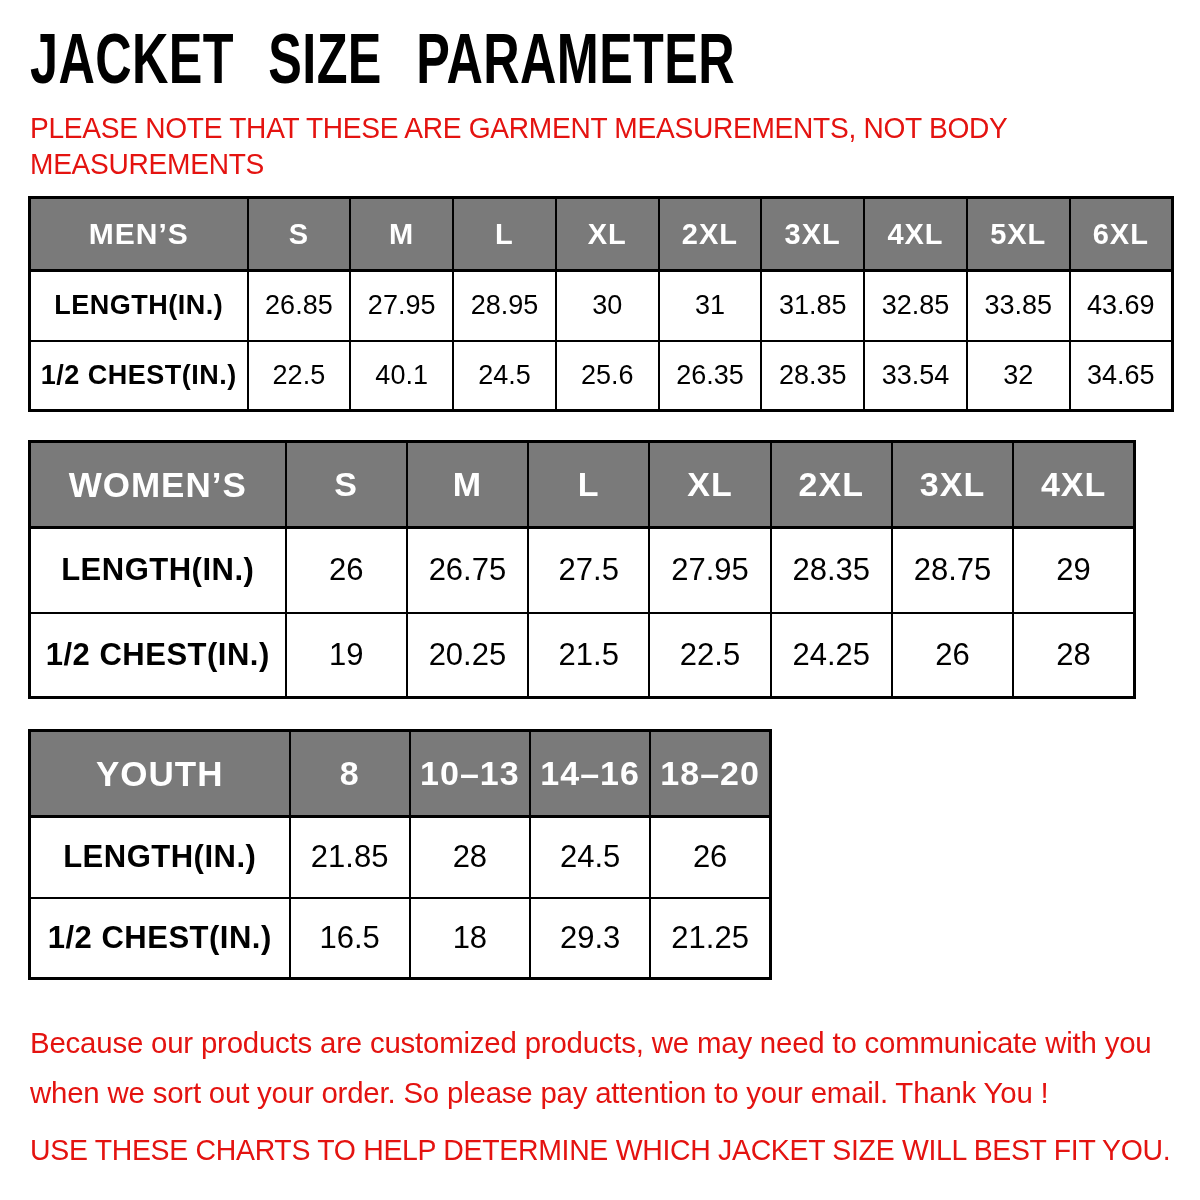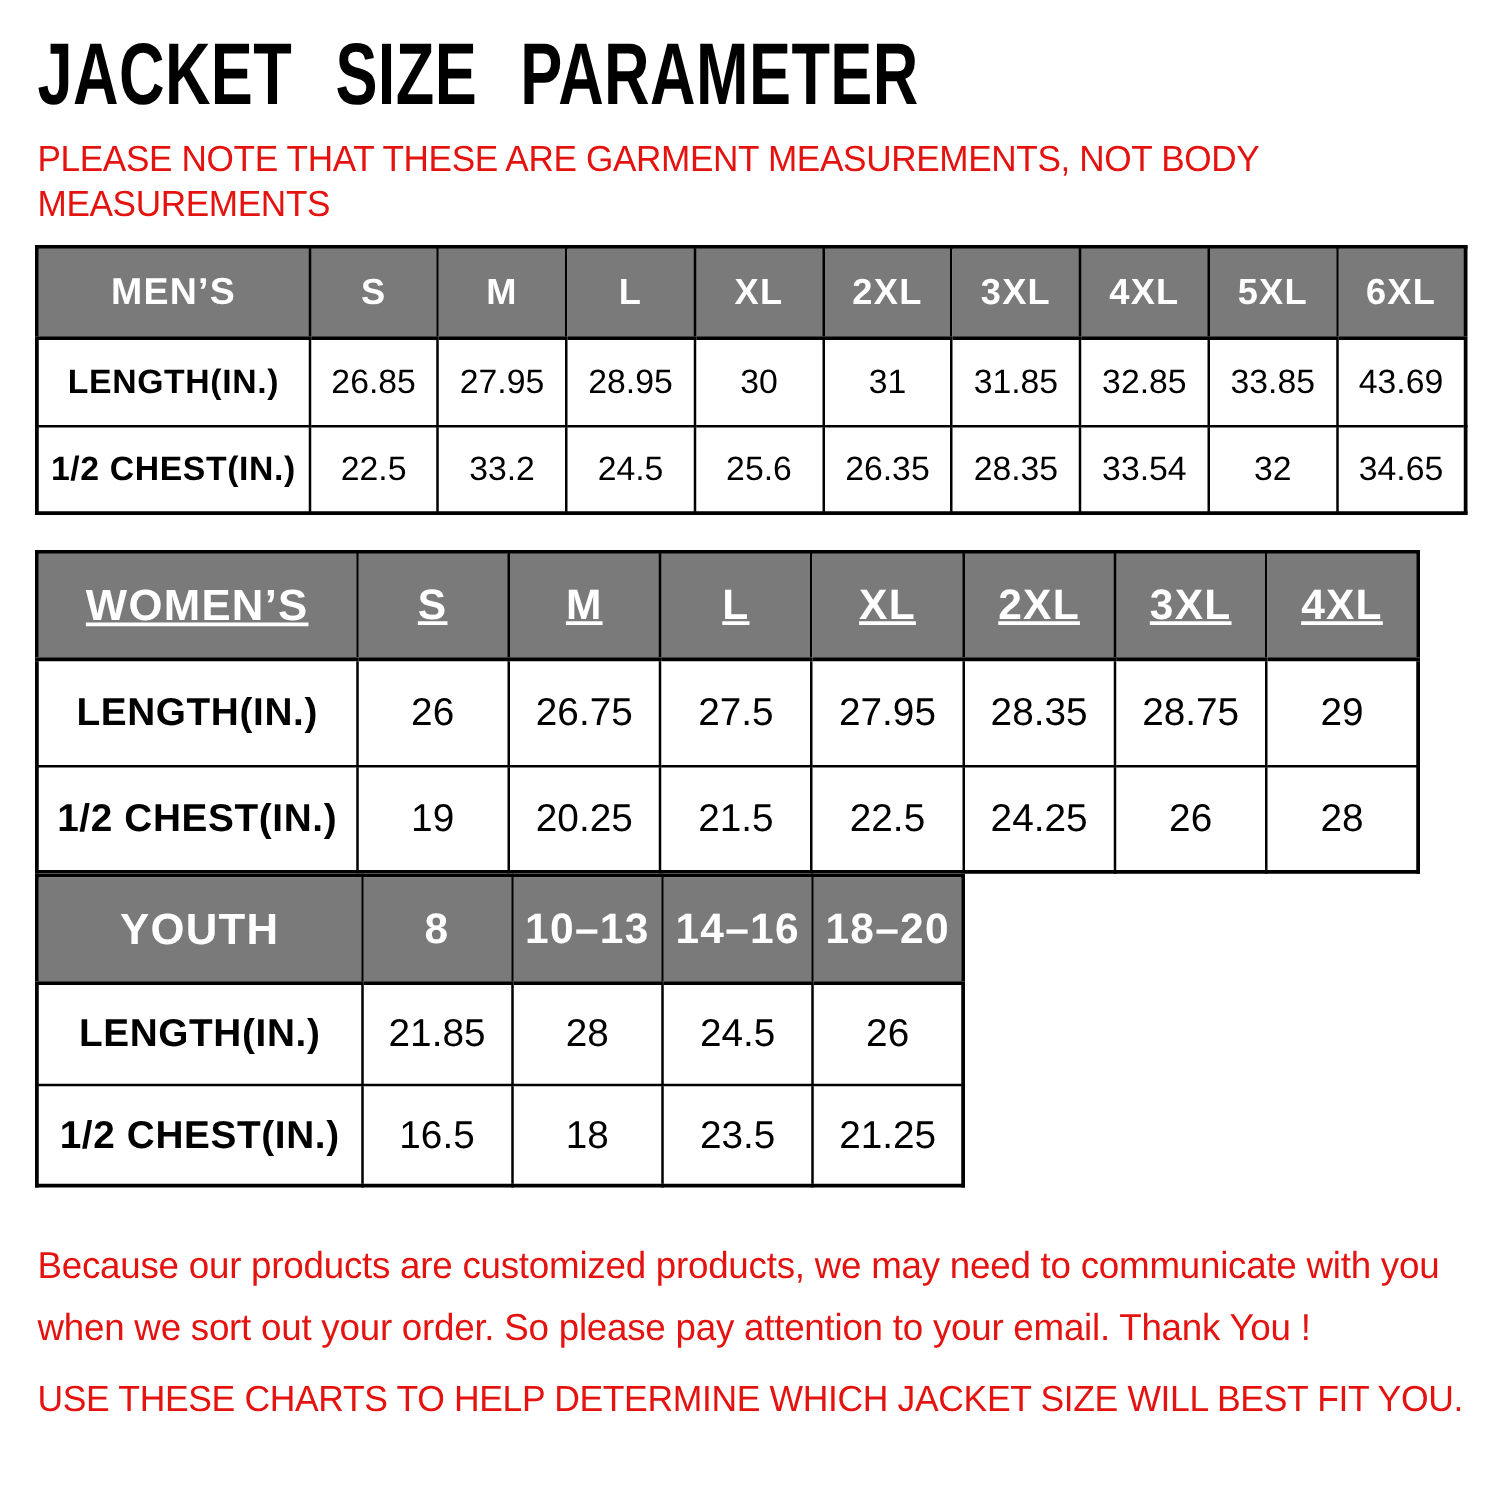--- a/index.html
+++ b/index.html
@@ -71,25 +71,25 @@
   }
   td.row-label { font-weight: 700; letter-spacing: 0.5px; }
   td.val { font-weight: 400; border-radius: 10px; }
 
   .t-mens { width: 1146px; margin-top: 14px; }
   .t-mens th { height: 73px; font-size: 29px; }
   .t-mens th.col0 { width: 218px; font-size: 30px; }
   .t-mens td { height: 70px; font-size: 27px; }
 
   .t-womens { width: 1108px; margin-top: 28px; }
-  .t-womens th { height: 86px; font-size: 34px; text-decoration: underline; }
+  .t-womens th { height: 86px; font-size: 34px; }
   .t-womens th.col0 { width: 256px; font-size: 35px; }
   .t-womens td { height: 85px; font-size: 31px; }
 
-  .t-youth { width: 744px; }
+  .t-youth { width: 744px; margin-top: 30px; }
   .t-youth th { height: 86px; font-size: 34px; }
   .t-youth th.col0 { width: 260px; font-size: 35px; }
   .t-youth td { height: 81px; font-size: 31px; }
 
   .footer-notice {
     margin: 38px 0 0 2px;
     color: var(--red);
     font-size: 30px;
     line-height: 50px;
     font-weight: 400;
@@ -144,21 +144,21 @@
           <td class="val">30</td>
           <td class="val">31</td>
           <td class="val">31.85</td>
           <td class="val">32.85</td>
           <td class="val">33.85</td>
           <td class="val">43.69</td>
         </tr>
         <tr>
           <td class="col0 row-label">1/2 CHEST(IN.)</td>
           <td class="val">22.5</td>
-          <td class="val">33.2</td>
+          <td class="val">40.1</td>
           <td class="val">24.5</td>
           <td class="val">25.6</td>
           <td class="val">26.35</td>
           <td class="val">28.35</td>
           <td class="val">33.54</td>
           <td class="val">32</td>
           <td class="val">34.65</td>
         </tr>
       </tbody>
     </table>
@@ -215,21 +215,21 @@
           <td class="col0 row-label">LENGTH(IN.)</td>
           <td class="val">21.85</td>
           <td class="val">28</td>
           <td class="val">24.5</td>
           <td class="val">26</td>
         </tr>
         <tr>
           <td class="col0 row-label">1/2 CHEST(IN.)</td>
           <td class="val">16.5</td>
           <td class="val">18</td>
-          <td class="val">23.5</td>
+          <td class="val">29.3</td>
           <td class="val">21.25</td>
         </tr>
       </tbody>
     </table>
 
   <div class="footer-notice">
     <div>Because our products are customized products, we may need to communicate with you</div>
     <div>when we sort out your order. So please pay attention to your email. Thank You !</div>
   </div>
 

